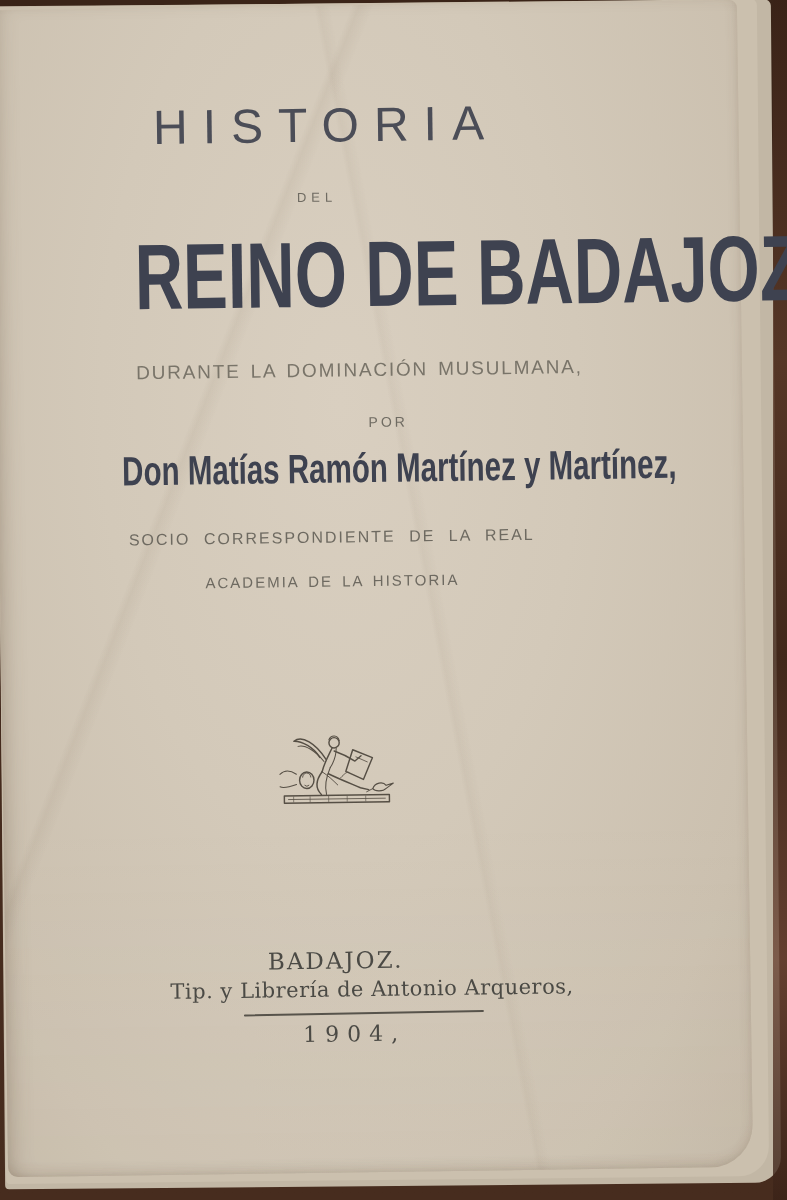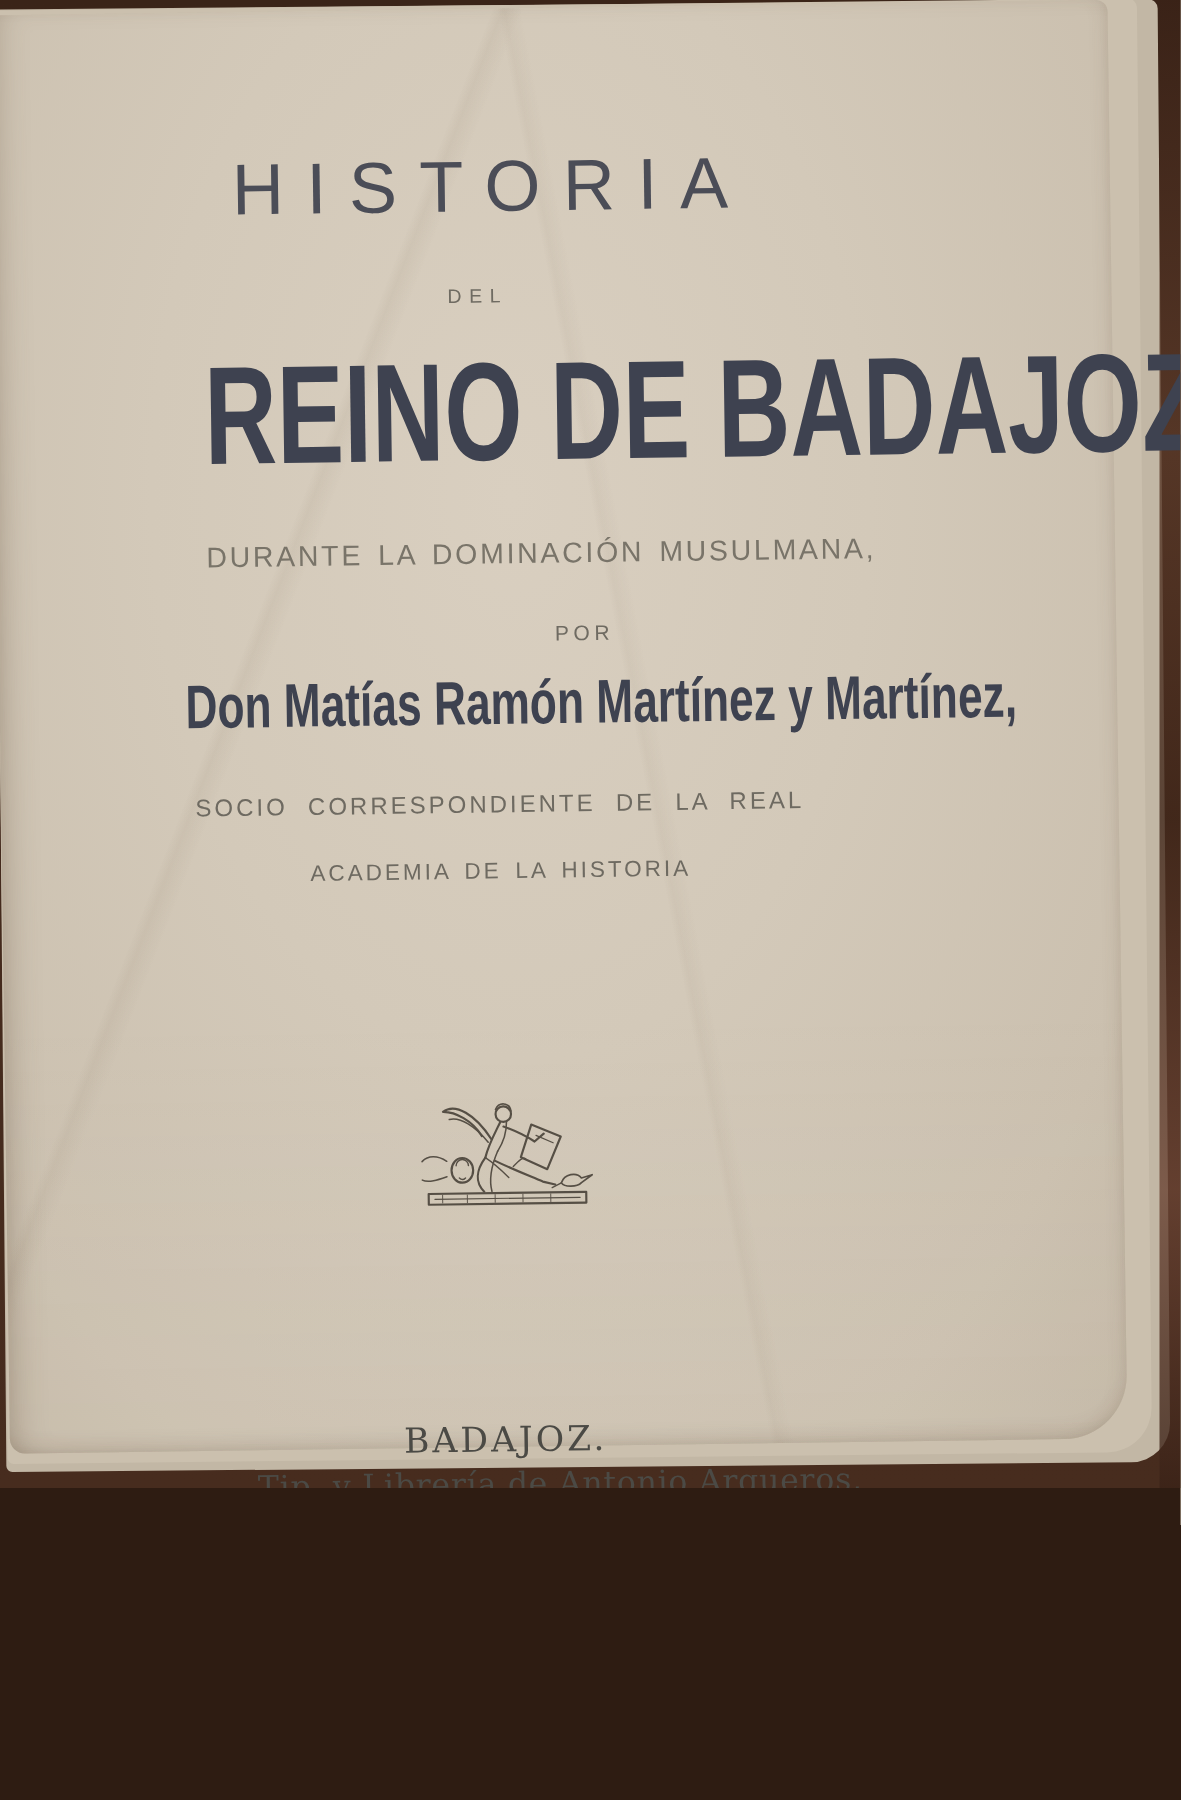--- a/index.html
+++ b/index.html
@@ -1,19 +1,19 @@
 <!DOCTYPE html>
 <html><head>
 <meta charset="utf-8">
 <style>
   html,body{margin:0;padding:0;}
   body{width:787px;height:1200px;overflow:hidden;background:#2e1c12;}
 
   .scene{
-    position:relative;width:787px;height:992px;overflow:hidden;
+    position:relative;width:787px;height:1200px;overflow:hidden;
     background:
       linear-gradient(180deg,#3a2418 0%,#42291c 40%,#472c1e 100%);
     font-family:"Liberation Sans",sans-serif;
   }
   
   .scene::after{
     content:"";position:absolute;right:0;top:0;width:14px;height:100%;
     background:linear-gradient(180deg,#3a2217 0%,#5b3a29 30%,#41271a 55%,#6b4434 80%,#3a2217 100%);
     opacity:.8;
   }

